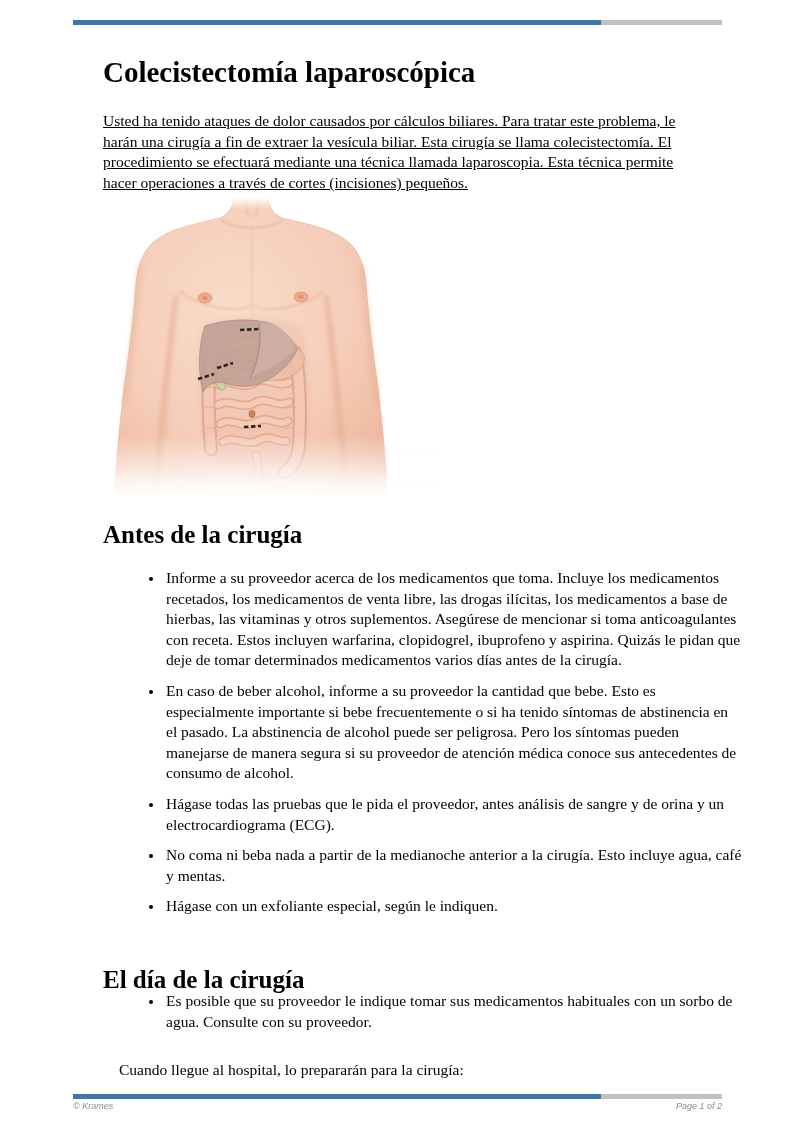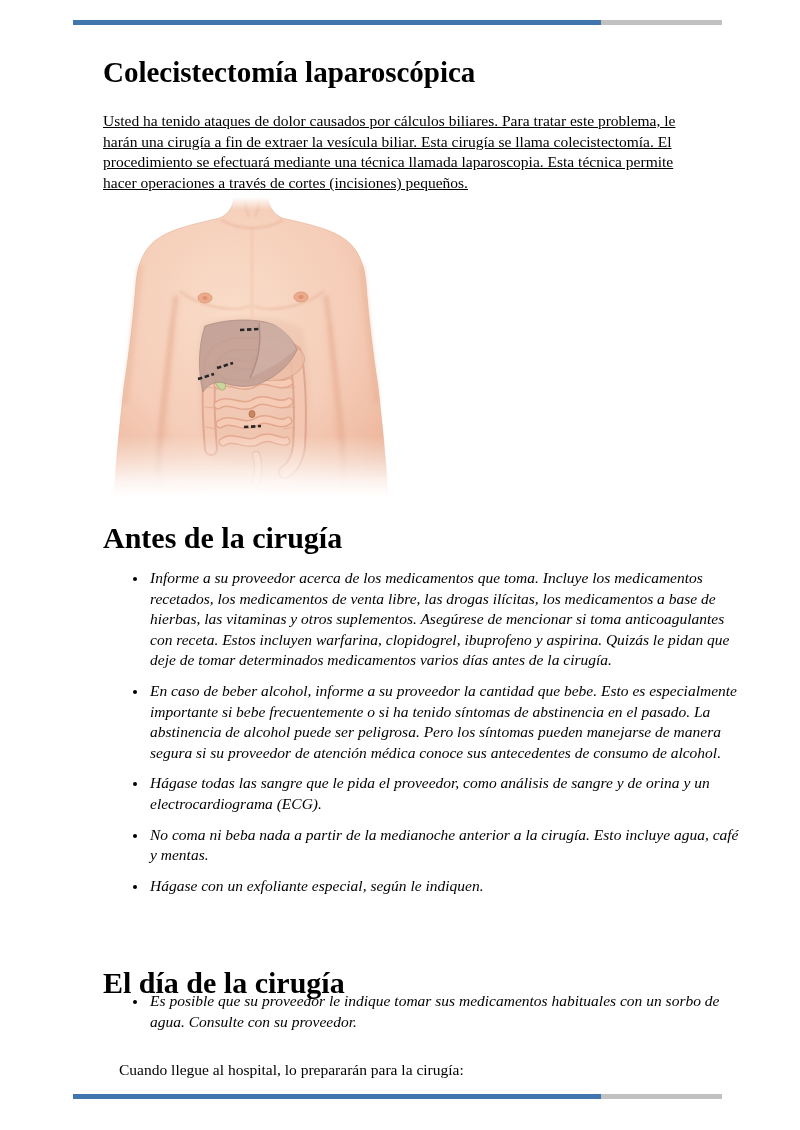--- a/index.html
+++ b/index.html
@@ -30,34 +30,34 @@
   }
   p.intro { position:absolute; top:111px; left:0; width:594px; margin:0;text-decoration:underline; }
 
   figure.illustration {
     position:absolute; top:197px; left:7px; margin:0;
     width:330px; height:300px;
   }
 
   h2.section-heading {
     position:absolute; left:0; margin:0;
-    font-size:30px; font-weight:bold; line-height:1.2;
+    font-size:25px; font-weight:bold; line-height:1.2;
     white-space:nowrap;
   }
   .h2-before { top:520px; }
   .h2-day { top:965px; }
 
   ul.bullet-list {
     position:absolute; left:0; width:594px;
     margin:0; padding:0 0 0 45px;
     list-style:disc outside;
   }
   .list-before { top:568px; }
   .list-day { top:991px; }
-  ul.bullet-list li { margin:0 0 10px 0; padding-left:2px;font-style:italic; }
+  ul.bullet-list li { margin:0 0 10px 16px; padding-left:2px; }
   ul.bullet-list li::marker { font-size:0.85em; }
 
   p.closing { position:absolute; top:1044px; left:0; width:594px; margin:16px; }
 
   .footer-row {
     position:absolute; left:73px; top:1101px; width:649px;
     display:flex; justify-content:space-between; align-items:flex-start;
     font-family:"Liberation Sans", sans-serif;
     font-style:italic; font-size:9px; color:#8a8a8a;
   }
@@ -175,34 +175,38 @@
         <rect x="0" y="238" width="330" height="62" fill="url(#fadeB)"></rect>
         <rect x="0" y="0" width="330" height="13" fill="url(#fadeT)"></rect>
       </svg>
     </figure>
 
     <h2 class="section-heading h2-before">Antes de la cirugía</h2>
 
     <ul class="bullet-list list-before">
       <li>Informe a su proveedor acerca de los medicamentos que toma. Incluye los medicamentos recetados, los medicamentos de venta libre, las drogas ilícitas, los medicamentos a base de hierbas, las vitaminas y otros suplementos. Asegúrese de mencionar si toma anticoagulantes con receta. Estos incluyen warfarina, clopidogrel, ibuprofeno y aspirina. Quizás le pidan que deje de tomar determinados medicamentos varios días antes de la cirugía.</li>
       <li>En caso de beber alcohol, informe a su proveedor la cantidad que bebe. Esto es especialmente importante si bebe frecuentemente o si ha tenido síntomas de abstinencia en el pasado. La abstinencia de alcohol puede ser peligrosa. Pero los síntomas pueden manejarse de manera segura si su proveedor de atención médica conoce sus antecedentes de consumo de alcohol.</li>
-      <li>Hágase todas las sangre que le pida el proveedor, como análisis de sangre y de orina y un electrocardiograma (ECG).</li>
+      <li>Hágase todas las pruebas que le pida el proveedor, antes análisis de sangre y de orina y un electrocardiograma (ECG).</li>
       <li>No coma ni beba nada a partir de la medianoche anterior a la cirugía. Esto incluye agua, café y mentas.</li>
       <li>Hágase con un exfoliante especial, según le indiquen.</li>
     </ul>
 
     <h2 class="section-heading h2-day">El día de la cirugía</h2>
 
     <ul class="bullet-list list-day">
       <li>Es posible que su proveedor le indique tomar sus medicamentos habituales con un sorbo de agua. Consulte con su proveedor.</li>
     </ul>
 
     <p class="body-text closing">Cuando llegue al hospital, lo prepararán para la cirugía:</p>
 
   </div>
 
   <div class="rule rule-bottom">
     <div class="seg-blue"></div>
     <div class="seg-gray"></div>
   </div>
 
+  <div class="footer-row">
+    <span>© Krames</span>
+    <span>Page 1 of 2</span>
+  </div>
 
 </div>
 
 </body></html>

